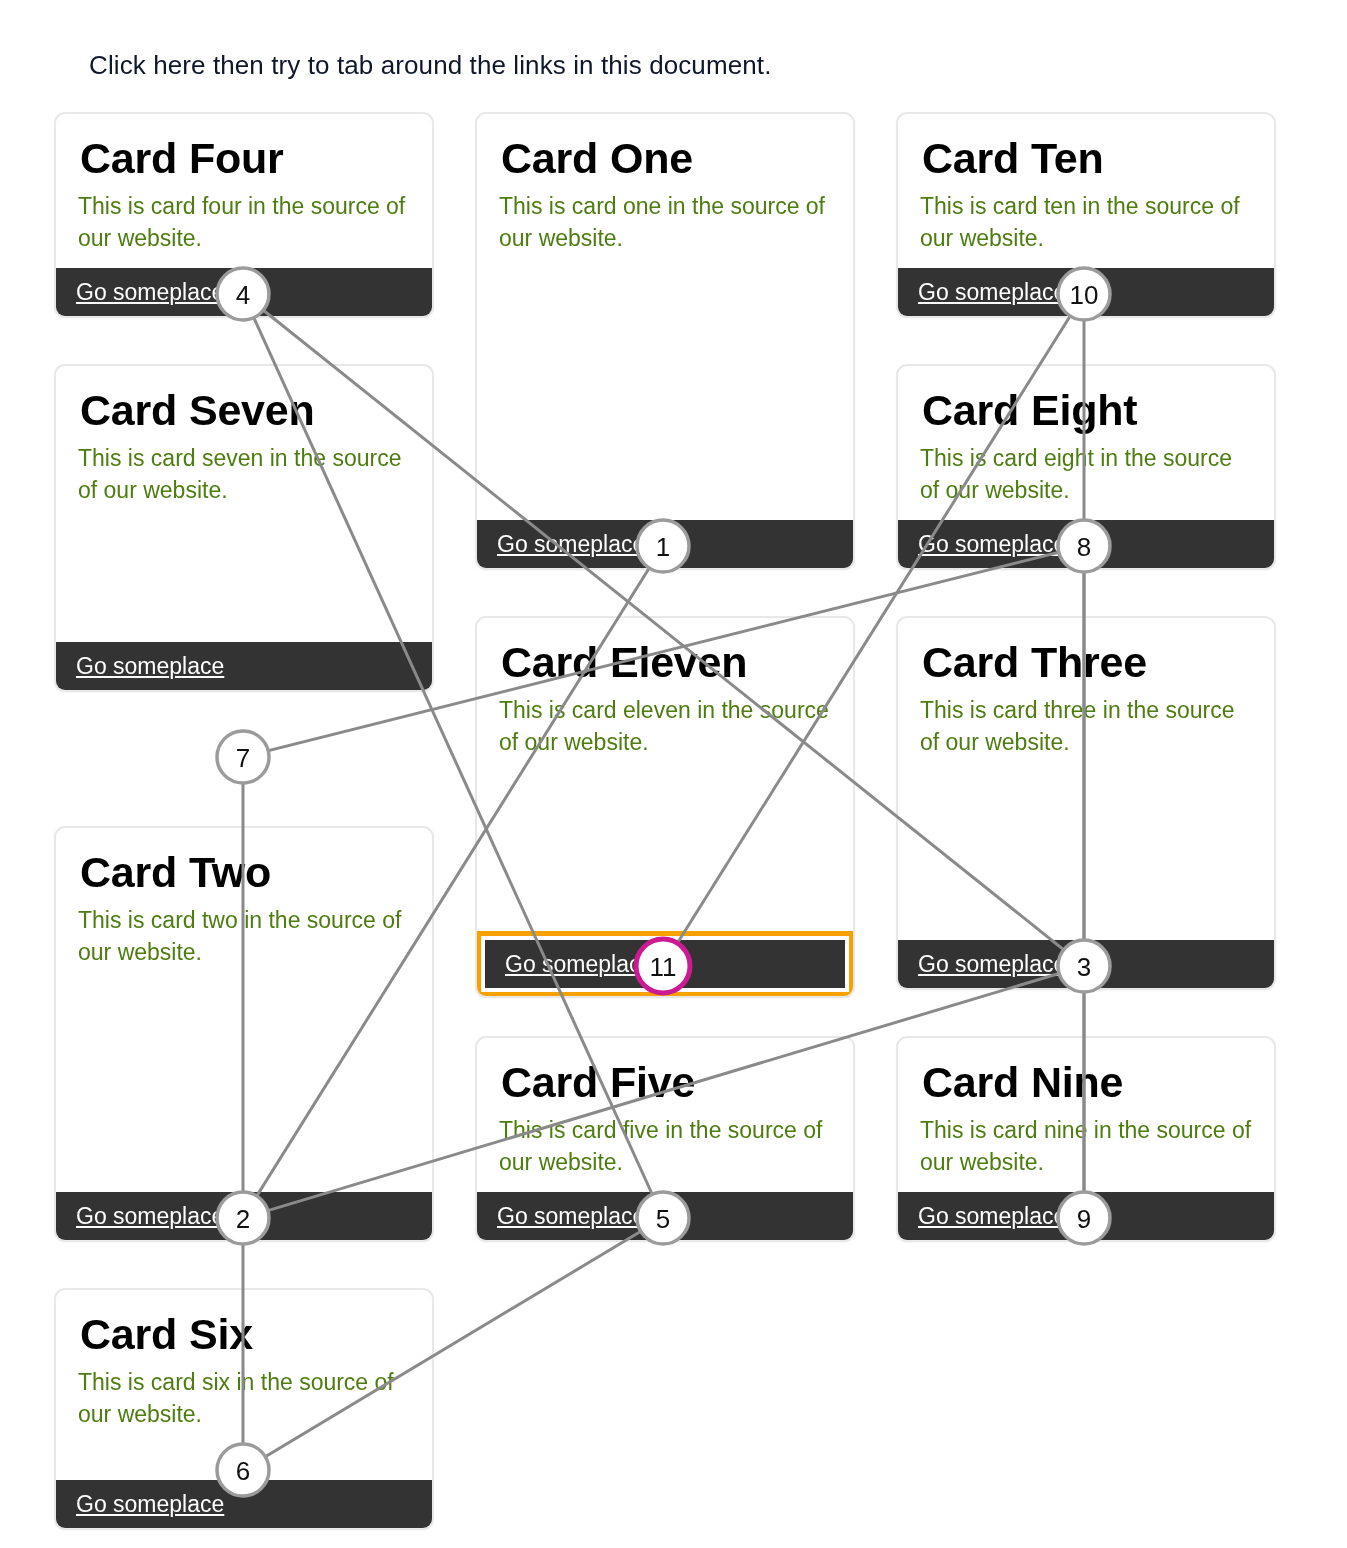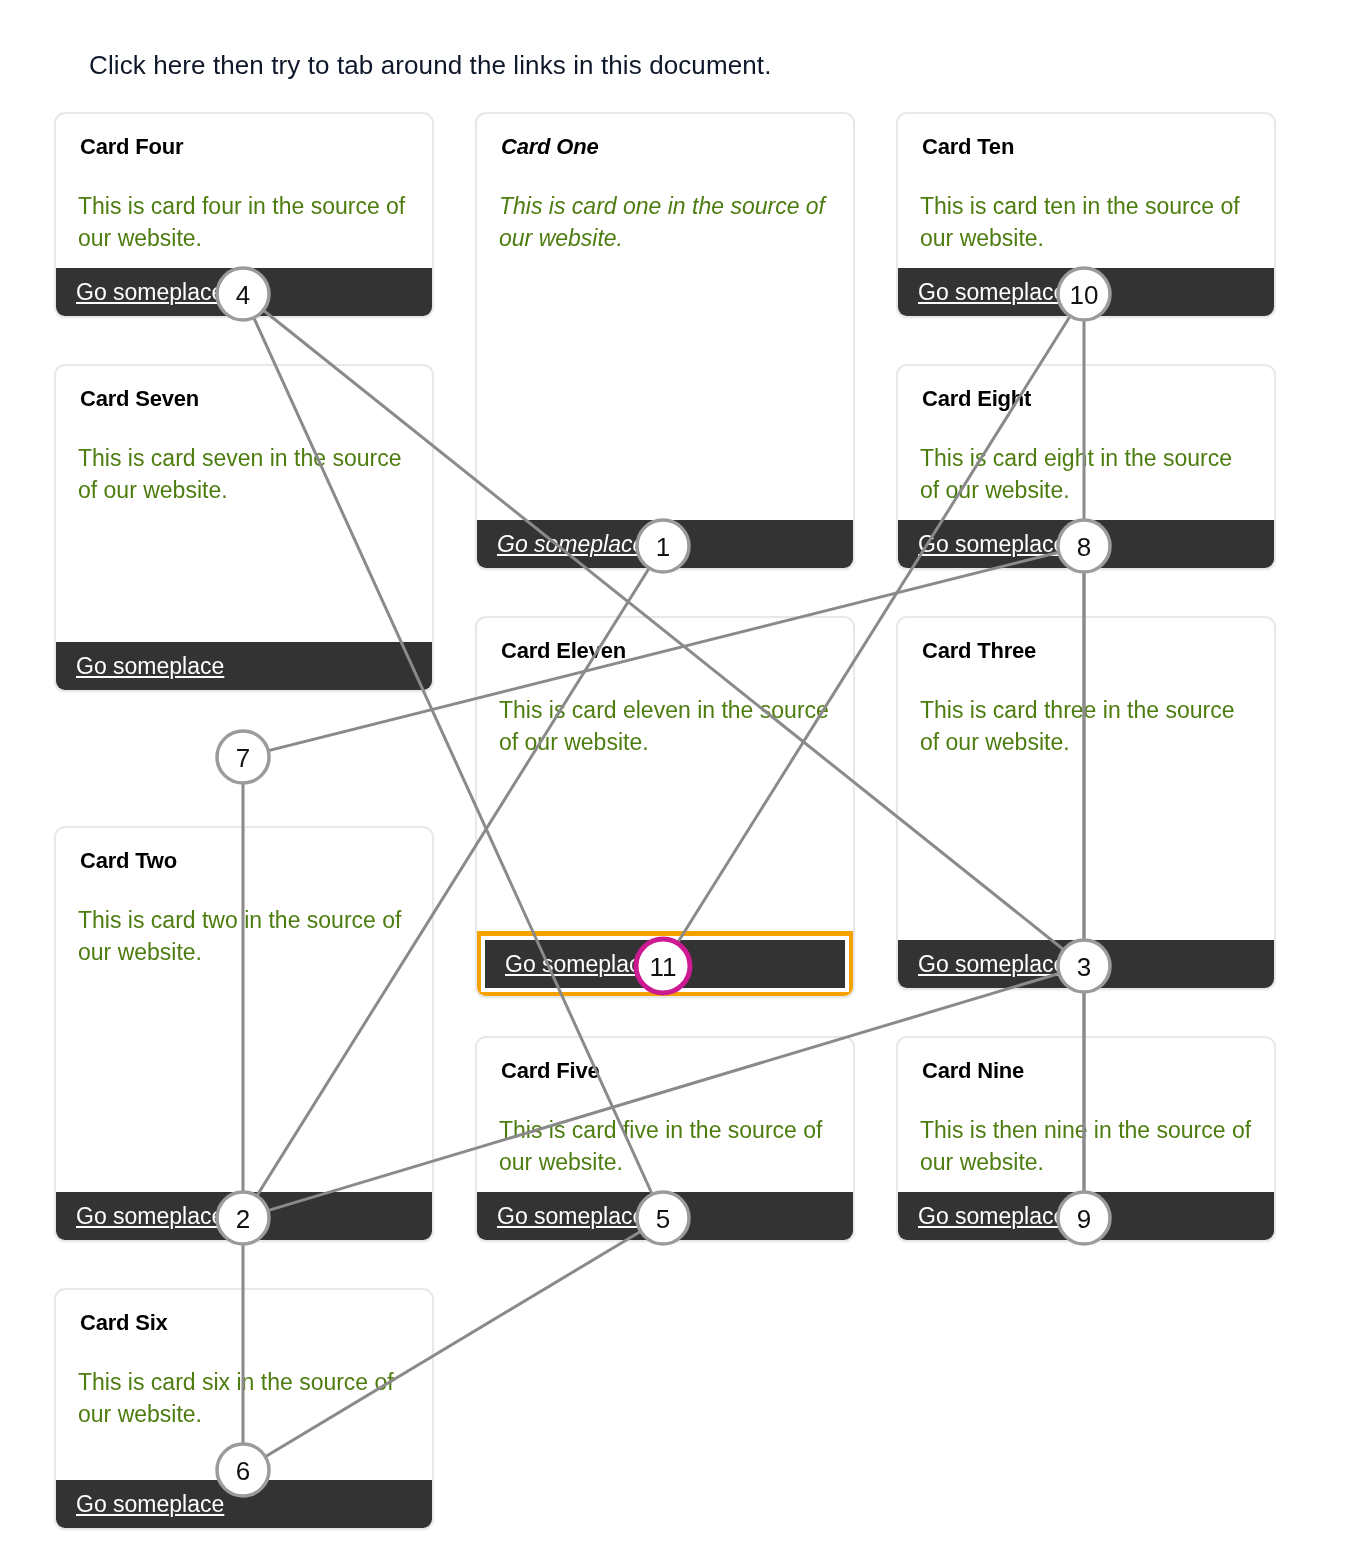--- a/index.html
+++ b/index.html
@@ -30,21 +30,21 @@
     background:#ffffff;
     border:2px solid #e8e8e8;
     border-radius:11px;
     box-sizing:border-box;
     overflow:hidden;
     box-shadow:0 1px 2px rgba(0,0,0,0.04);
   }
   .card-title{
     position:absolute;
     left:24px; top:20px;
-    font-size:22px;
+    font-size:43px;
     font-weight:bold;
     color:#000000;
     letter-spacing:-0.2px;
     white-space:nowrap;
   }
   .card-body{
     position:absolute;
     left:22px; right:20px; top:76px;
     font-size:23px;
     line-height:32px;
@@ -105,21 +105,21 @@
 <div id="stage">
 
   <div class="intro">Click here then try to tab around the links in this document.</div>
 
   <div id="cards-layer">
       <div class="card" style="left: 54px; top: 112px; width: 380px; height: 206px;">
         <div class="card-title">Card Four</div>
         <div class="card-body">This is card four in the source of our website.</div>
         <a class="card-link" href="#">Go someplace</a>
       </div>
-      <div class="card" style="left: 475px; top: 112px; width: 380px; height: 458px; font-style: italic;">
+      <div class="card" style="left: 475px; top: 112px; width: 380px; height: 458px;">
         <div class="card-title">Card One</div>
         <div class="card-body">This is card one in the source of our website.</div>
         <a class="card-link" href="#">Go someplace</a>
       </div>
       <div class="card" style="left: 896px; top: 112px; width: 380px; height: 206px;">
         <div class="card-title">Card Ten</div>
         <div class="card-body">This is card ten in the source of our website.</div>
         <a class="card-link" href="#">Go someplace</a>
       </div>
       <div class="card" style="left: 54px; top: 364px; width: 380px; height: 328px;">
@@ -147,21 +147,21 @@
         <div class="card-body">This is card two in the source of our website.</div>
         <a class="card-link" href="#">Go someplace</a>
       </div>
       <div class="card" style="left: 475px; top: 1036px; width: 380px; height: 206px;">
         <div class="card-title">Card Five</div>
         <div class="card-body">This is card five in the source of our website.</div>
         <a class="card-link" href="#">Go someplace</a>
       </div>
       <div class="card" style="left: 896px; top: 1036px; width: 380px; height: 206px;">
         <div class="card-title">Card Nine</div>
-        <div class="card-body">This is then nine in the source of our website.</div>
+        <div class="card-body">This is card nine in the source of our website.</div>
         <a class="card-link" href="#">Go someplace</a>
       </div>
       <div class="card" style="left: 54px; top: 1288px; width: 380px; height: 242px;">
         <div class="card-title">Card Six</div>
         <div class="card-body">This is card six in the source of our website.</div>
         <a class="card-link" href="#">Go someplace</a>
       </div>
     </div>
 
   <svg id="overlay" viewBox="0 0 1347 1548" width="1347" height="1548">

